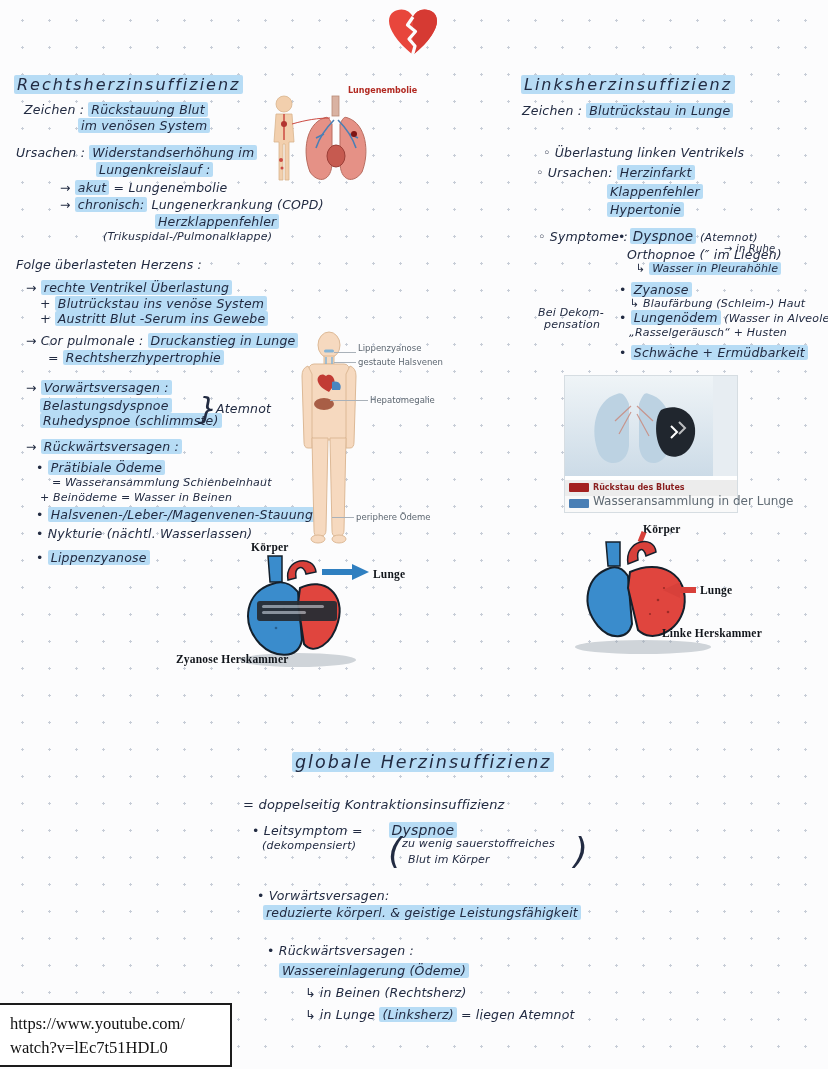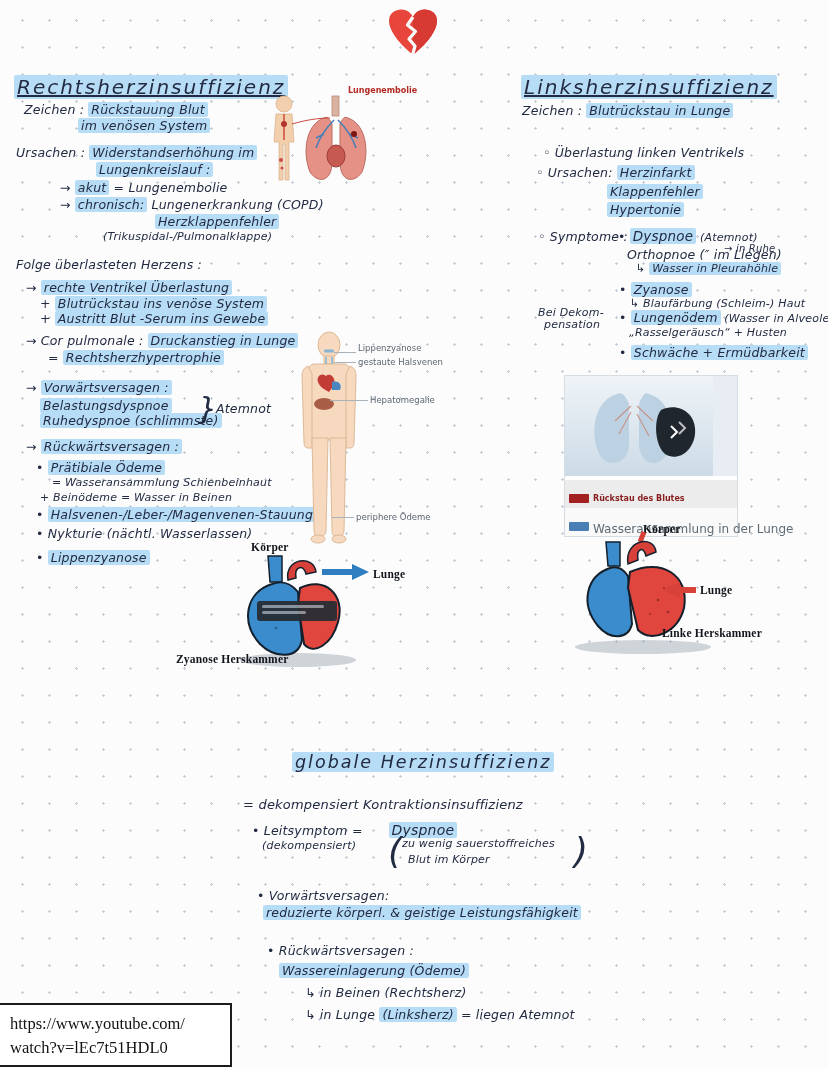--- a/index.html
+++ b/index.html
@@ -19,40 +19,40 @@
   .t {
     position: absolute;
     white-space: nowrap;
     font-style: italic;
     color: #222b42;
     font-size: 12.5px;
     letter-spacing: .2px;
     line-height: 1.15;
   }
   .hl { background: #b7dcf5; border-radius: 2px; padding: 0 3px; }
-  .title { font-size: 20px; letter-spacing: 2px; text-decoration: underline; }
+  .title { font-size: 16px; letter-spacing: 2px; }
   .sm { font-size: 11px; }
   .xs { font-size: 10px; }
   .brace { font-size: 30px; font-weight: 300; }
   .figlabel {
     position: absolute; white-space: nowrap;
     font-style: normal; font-size: 8.5px; color: #5c6670;
   }
   .caplabel {
     position: absolute; white-space: nowrap;
     font-family: "Liberation Serif", serif; font-style: normal;
     font-weight: 700; font-size: 11.5px; color: #11151b; letter-spacing: .2px;
   }
   .line { position: absolute; height: 1px; background: #a9b1b9; }
   .redlabel {
     position: absolute; white-space: nowrap; font-style: normal;
     font-weight: 700; font-size: 8px; color: #b22a22; margin-left: 32px;
   }
   .videobox { position: absolute; width: 172px; box-shadow: 0 0 0 1px #d6dde2; background:#fff; }
-  .vcap { display: flex; align-items: flex-start; gap: 4px; height: 16px; padding: 14px 4px; }
+  .vcap { display: flex; align-items: flex-end; gap: 4px; height: 16px; padding: 4px 4px; }
   .vcap1 { background: #ececec; }
   .vcap2 { background: #f9f9f9; }
   .vbadge { display:inline-block; width: 20px; height: 9px; border-radius: 1px; flex: 0 0 auto; }
   .vtxt1 { font-size: 8px; font-weight: 700; color: #8a1f1f; white-space: nowrap; }
   .vtxt2 { font-size: 12px; color: #5f6a73; white-space: nowrap; }
   .overlaybox {
     position: absolute; width: 80px; height: 20px;
     background: #272d34; border-radius: 3px; opacity: .94; padding: 4px 5px;
   }
   .overlaybox .decor { display:block; height: 3px; border-radius: 2px; background: #8d949c; margin-bottom: 3px; }
@@ -256,21 +256,21 @@
         <circle cx="106" cy="58" r="1.1"></circle>
       </g>
     <path d="M120 60 L138 60" stroke="#d8403a" stroke-width="6"></path>
     <path d="M122 52 L105 60 L122 68 Z" fill="#d8403a"></path>
   </svg>
   <div class="caplabel" style="left:700px;top:584px">Lunge</div>
   <div class="caplabel" style="left:662px;top:627px">Linke Herskammer</div>
 
   <div class="t" style="left:292px;top:752px;font-size:17.5px;letter-spacing:2px"><span class="hl">globale  Herzinsuffizienz</span></div>
 
-  <div class="t" style="left:243px;top:798px;font-size:13px">= dekompensiert  Kontraktionsinsuffizienz</div>
+  <div class="t" style="left:243px;top:798px;font-size:13px">= doppelseitig  Kontraktionsinsuffizienz</div>
 
   <div class="t" style="left:252px;top:822px"><span>• Leitsymptom  =</span><span class="hl" style="margin-left:26px;font-size:14px">Dyspnoe</span></div>
   <div class="t sm" style="left:262px;top:840px">(dekompensiert)</div>
 
   <div class="t" style="left:388px;top:830px;font-size:36px;font-weight:300">(</div>
   <div class="t sm" style="left:402px;top:838px">zu wenig  sauerstoffreiches</div>
   <div class="t sm" style="left:408px;top:854px">Blut     im Körper</div>
   <div class="t" style="left:574px;top:830px;font-size:36px;font-weight:300">)</div>
 
   <div class="t" style="left:257px;top:889px">• Vorwärtsversagen:</div>

